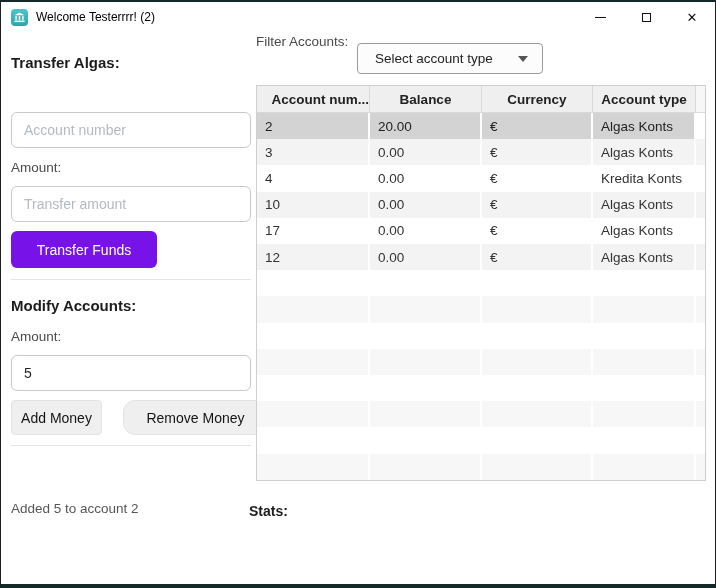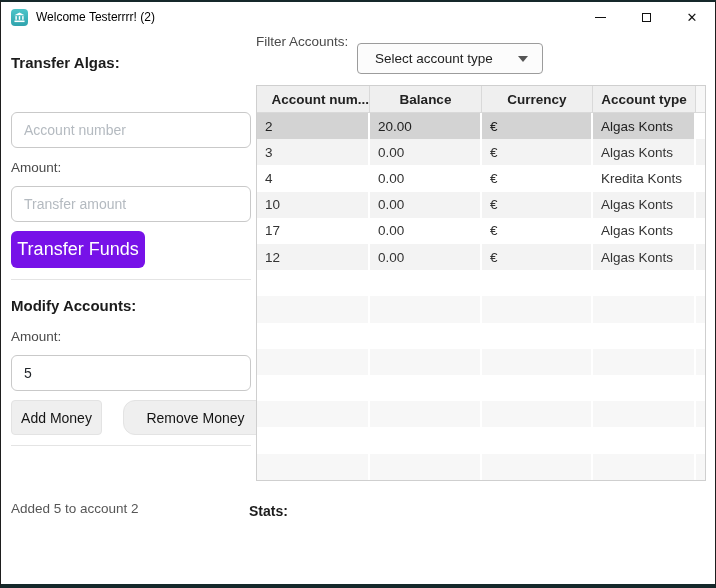--- a/index.html
+++ b/index.html
@@ -24,22 +24,22 @@
   .glyph-max { width:9px; height:9px; border:1px solid #111; display:block; }
   .glyph-close { font-size:13px; color:#111; line-height:1; }
 
   
   .heading { position:absolute; left:10px; font-size:15px; font-weight:700; color:#1c1c1c; }
   .label   { position:absolute; left:10px; font-size:13.5px; color:#4a4a4a; }
   .text-input { position:absolute; left:10px; width:240px; height:36px;
     border:1px solid #c9c9c9; border-radius:6px; padding:0 12px; font-size:14px; color:#212529;
     font-family:Liberation Sans, sans-serif; background:#fff; outline:none; }
   .text-input::placeholder { color:#b4bac0; }
-  .btn-primary { position:absolute; left:10px; top:229px; width:134px; height:37px;
-    background:#7712e8; color:#fff; border:none; border-radius:6px; font-size:18px;
+  .btn-primary { position:absolute; left:10px; top:229px; width:146px; height:37px;
+    background:#7712e8; color:#fff; border:none; border-radius:6px; font-size:14px;
     font-family:"Liberation Sans",sans-serif; cursor:pointer; }
   .divider { position:absolute; left:10px; width:240px; height:0; border-top:1px solid #e4e4e4; }
   .btn-gray { position:absolute; height:35px; background:#efefef; border:1px solid #e3e3e3;
     border-radius:4px; font-size:14px; color:#141414; font-family:"Liberation Sans",sans-serif; cursor:pointer; }
   .status-msg { position:absolute; left:10px; top:499px; font-size:13.5px; color:#565656; }
 
   
   .filter-label { position:absolute; left:255px; top:32px; font-size:13.5px; color:#4a4a4a; }
   .dropdown { position:absolute; left:356px; top:41px; width:186px; height:31px;
     background:#fcfcfc; border:1px solid #9c9c9c; border-radius:4px;

